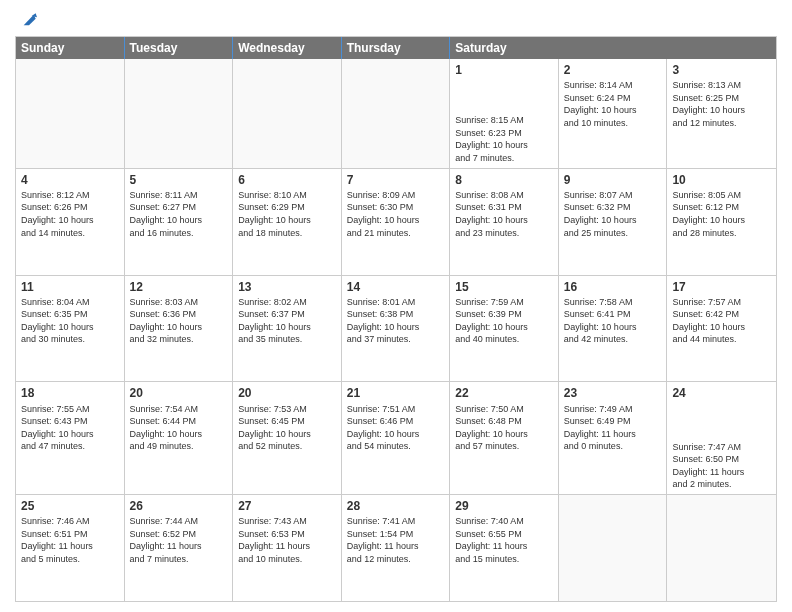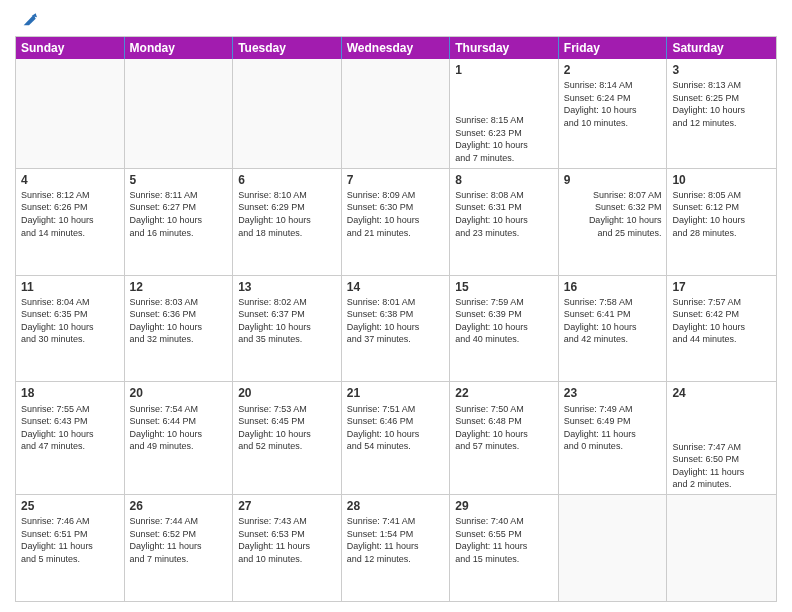--- a/index.html
+++ b/index.html
@@ -48,21 +48,21 @@
     }
     .calendar {
       flex: 1;
       border: 1px solid #ccc;
       display: flex;
       flex-direction: column;
     }
     .cal-header {
       display: grid;
       grid-template-columns: repeat(7, 1fr);
-      background: #a21caf;
+      background: #737373;
     }
     .cal-header-cell {
       color: #fff;
       font-size: 12px;
       font-weight: bold;
       padding: 4px 5px;
       text-align: left;
       border-right: 1px solid #4a8ed5;
     }
     .cal-header-cell:last-child { border-right: none; }
@@ -118,25 +118,23 @@
     </div>
     <div class="title-block">
       <div class="title-month"></div>
       <div class="title-location"></div>
     </div>
   </div>
 
   <div class="calendar">
     <div class="cal-header">
     <div class="cal-header-cell">Sunday</div>
-        <div class="cal-header-cell">Monday</div>
         <div class="cal-header-cell">Tuesday</div>
         <div class="cal-header-cell">Wednesday</div>
         <div class="cal-header-cell">Thursday</div>
-        <div class="cal-header-cell">Friday</div>
         <div class="cal-header-cell">Saturday</div>
       </div>
     <div class="cal-body">
     <div class="cal-row">
           <div class="cal-cell empty"></div>
           <div class="cal-cell empty"></div>
           <div class="cal-cell empty"></div>
           <div class="cal-cell empty"></div>
           <div class="cal-cell">
             <div class="day-num">1</div>
@@ -191,21 +189,21 @@
           </div>
           <div class="cal-cell">
             <div class="day-num">8</div>
             <div class="cell-info" style="white-space: pre-line;">Sunrise: 8:08 AM
 Sunset: 6:31 PM
 Daylight: 10 hours
 and 23 minutes.</div>
           </div>
           <div class="cal-cell">
             <div class="day-num">9</div>
-            <div class="cell-info" style="white-space: pre-line; text-align: right;">Sunrise: 8:07 AM
+            <div class="cell-info" style="white-space: pre-line;">Sunrise: 8:07 AM
 Sunset: 6:32 PM
 Daylight: 10 hours
 and 25 minutes.</div>
           </div>
           <div class="cal-cell">
             <div class="day-num">10</div>
             <div class="cell-info" style="white-space: pre-line;">Sunrise: 8:05 AM
 Sunset: 6:12 PM
 Daylight: 10 hours
 and 28 minutes.</div>

